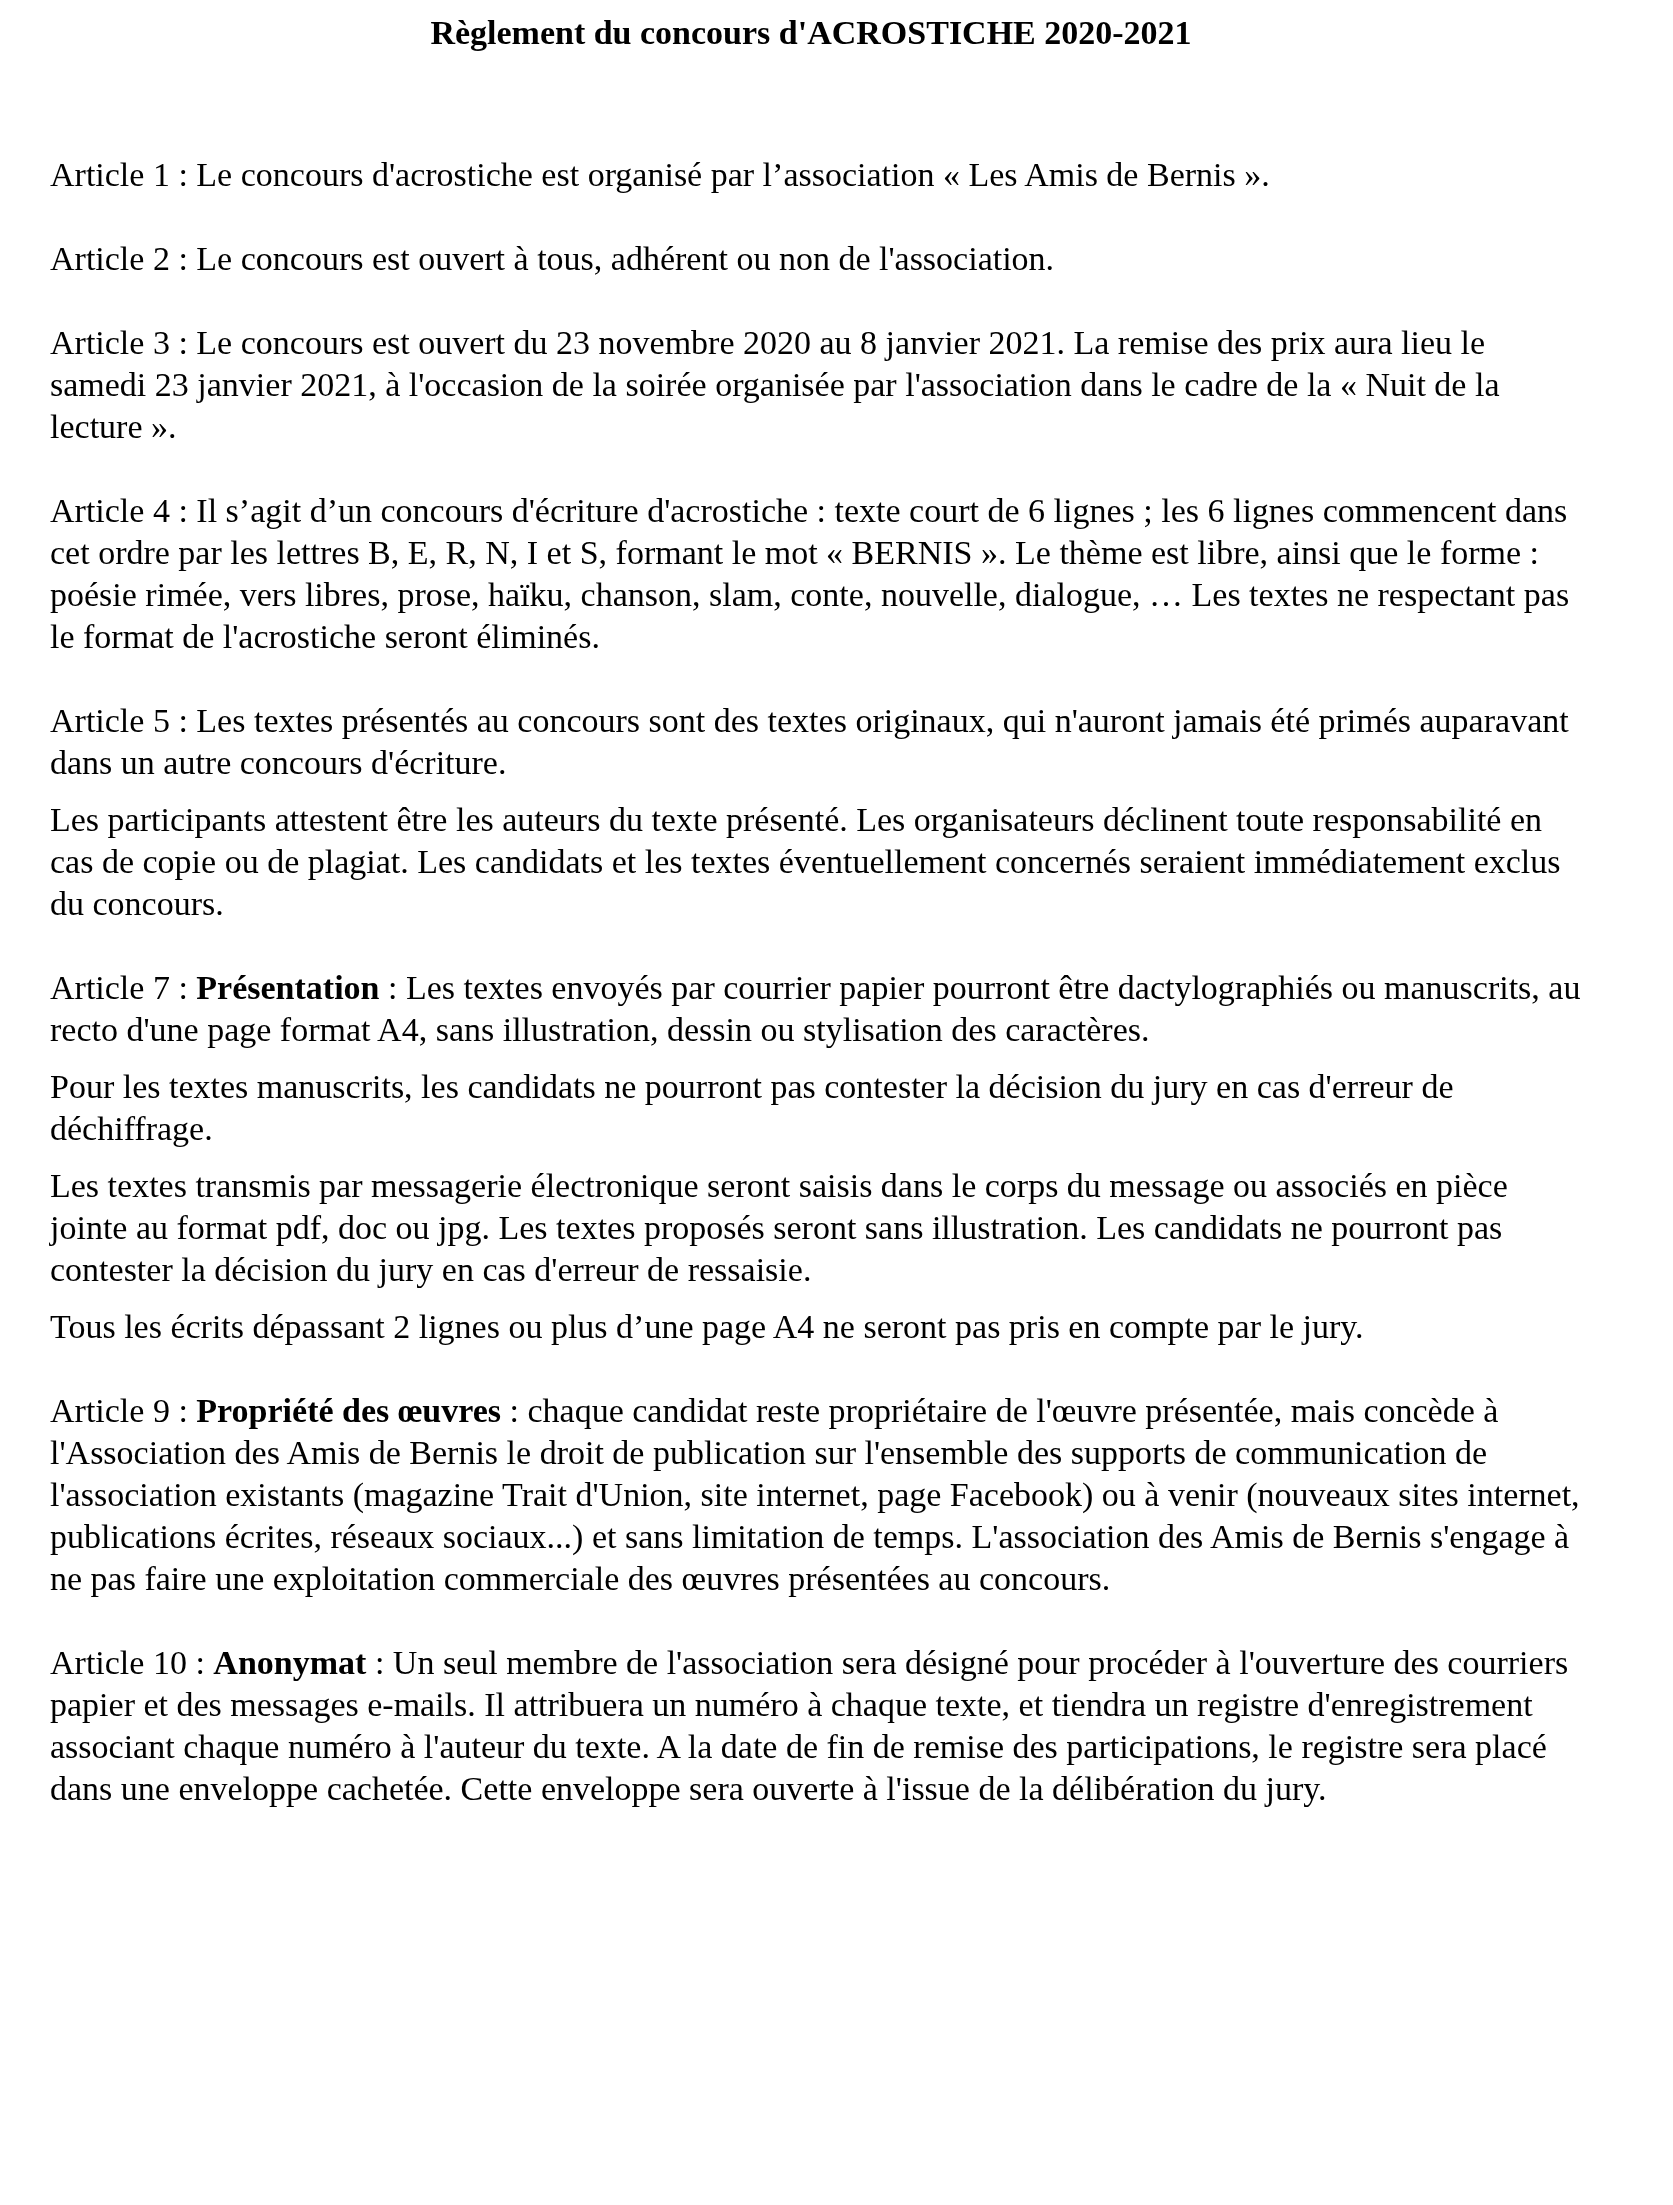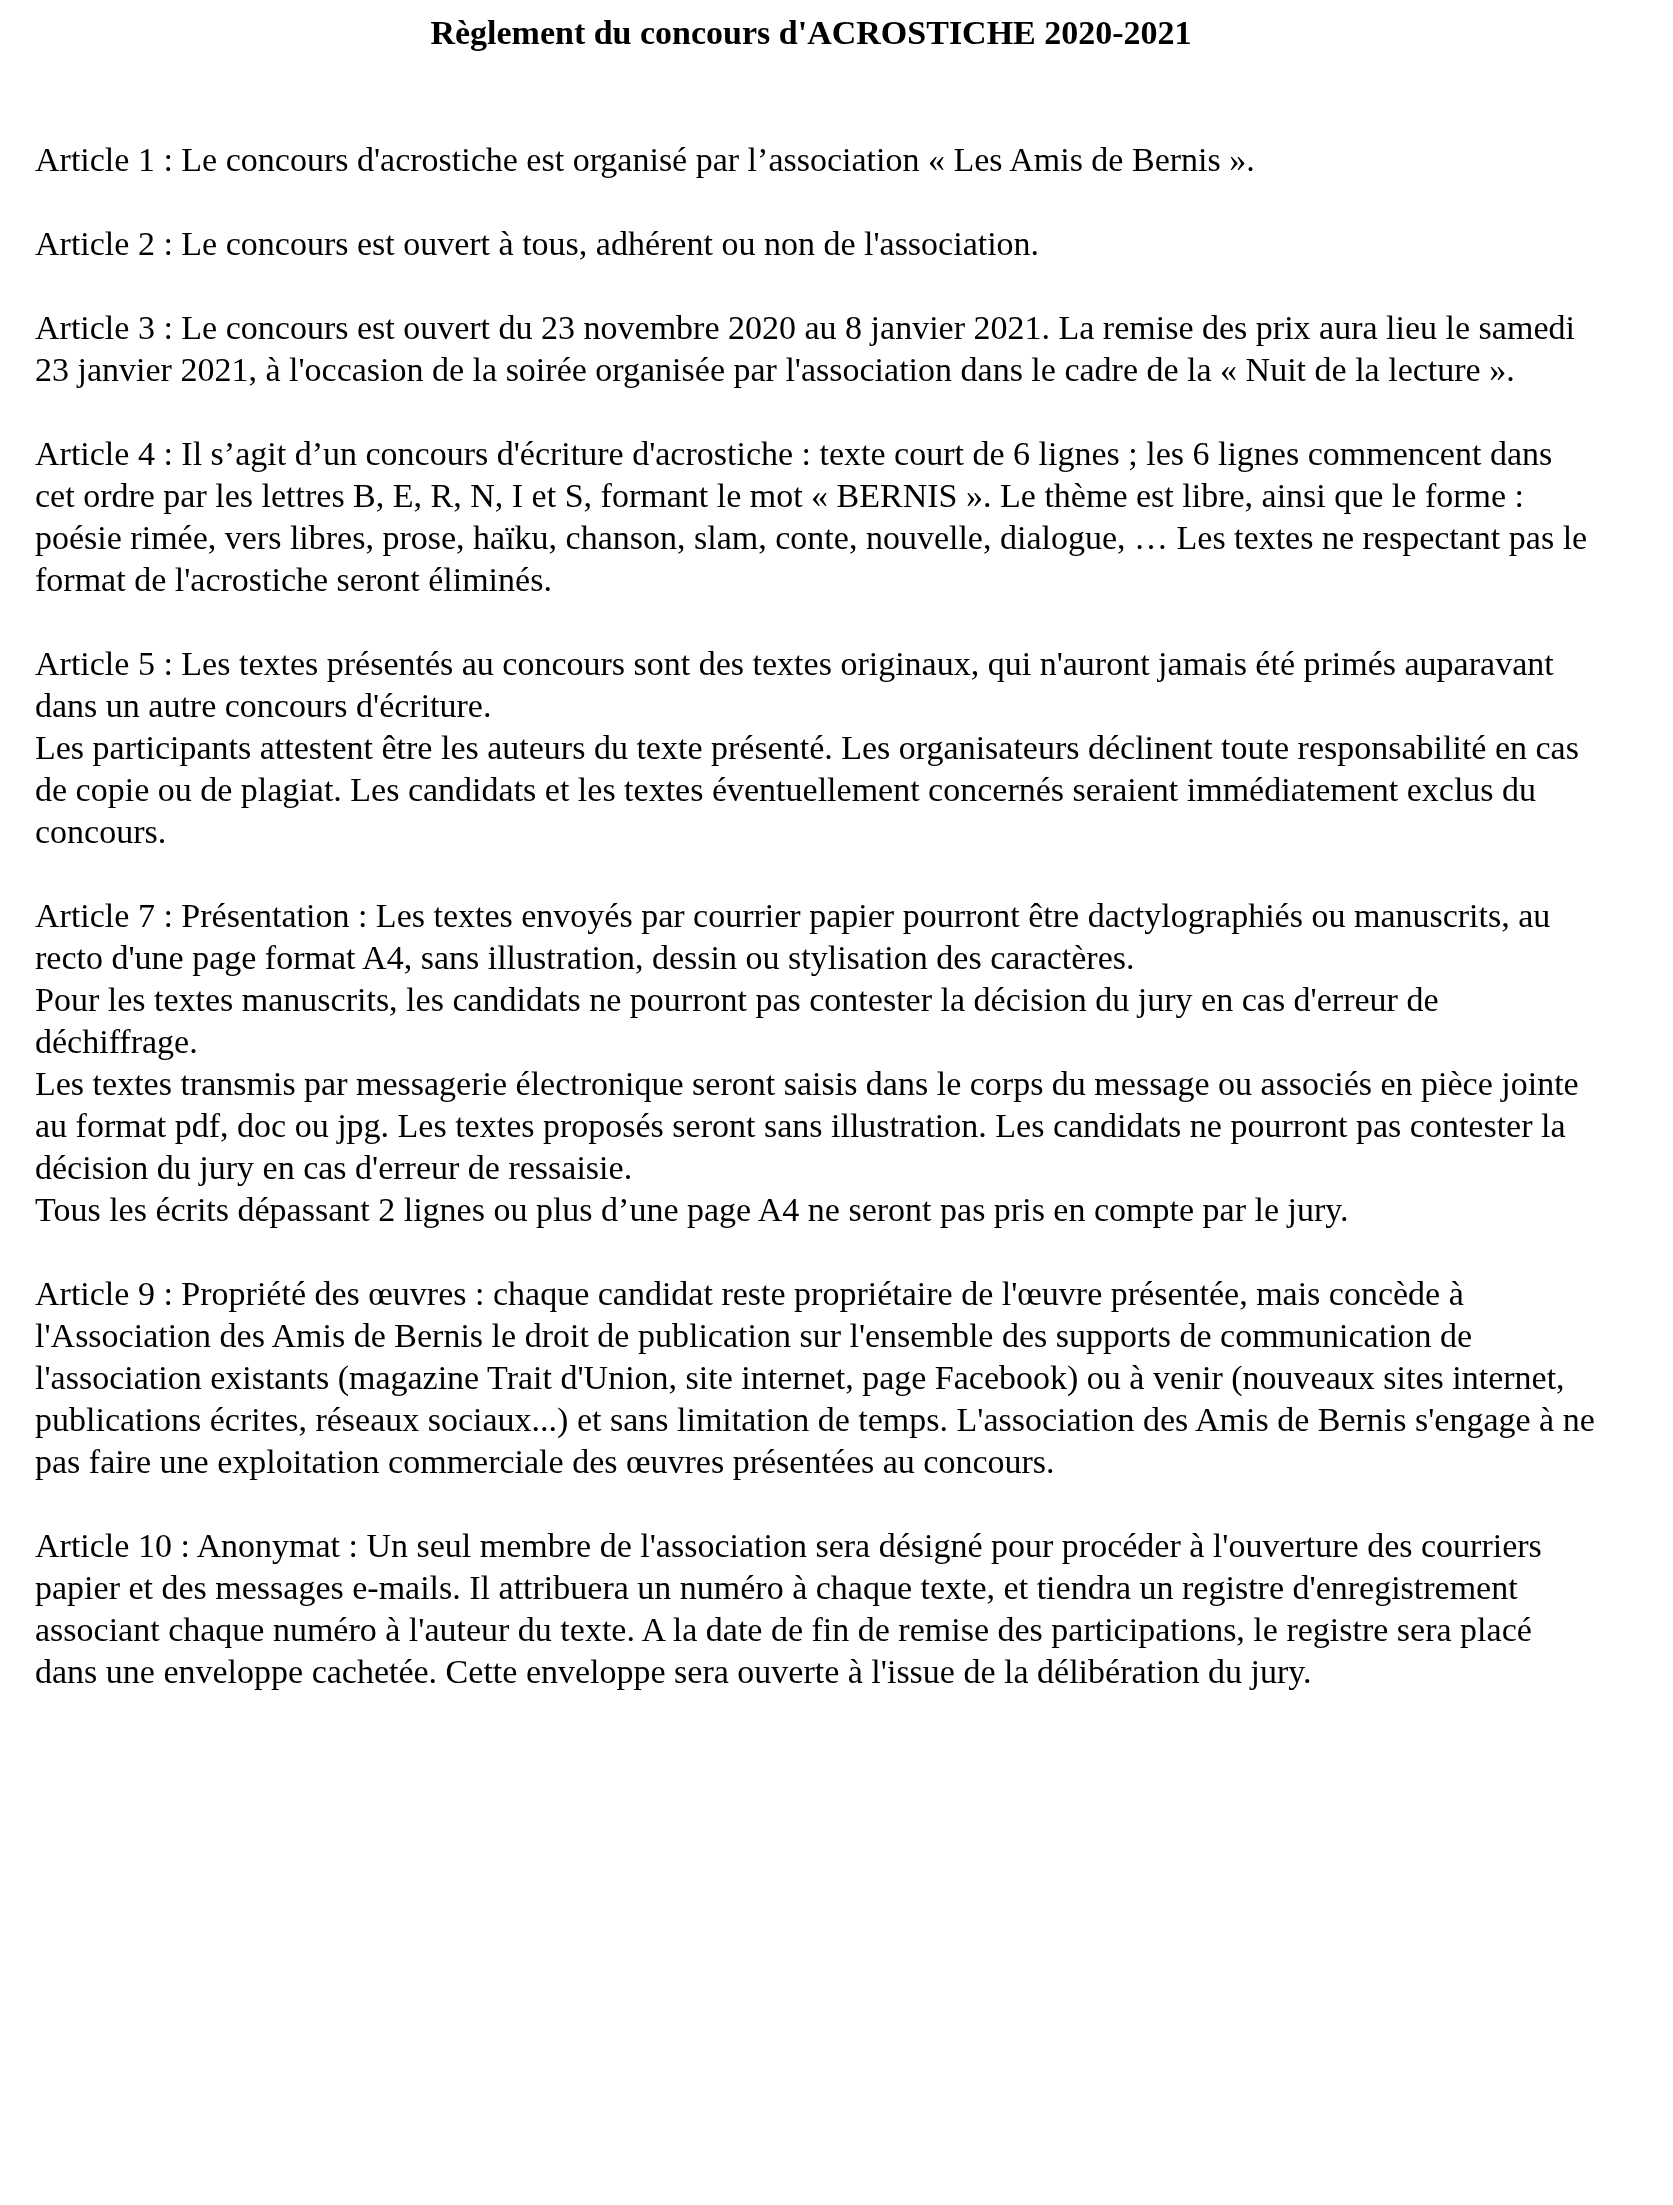--- a/index.html
+++ b/index.html
@@ -38,24 +38,24 @@
       left: 35px;
       top: 139px;
       width: 1562px;
       font-size: 34px;
       line-height: 42px;
     }
     .article {
       margin: 0 0 42px 0;
     }
     .article p {
-      margin: 0;
+      margin: 15px;
     }
     .bold {
-      font-weight: normal;
+      font-weight: bold;
     }
   </style>
 </head>
 <body>
 
 <div class="page">
   <h1 class="title">Règlement du concours d'ACROSTICHE 2020-2021</h1>
 
   <div class="body-text">
 

